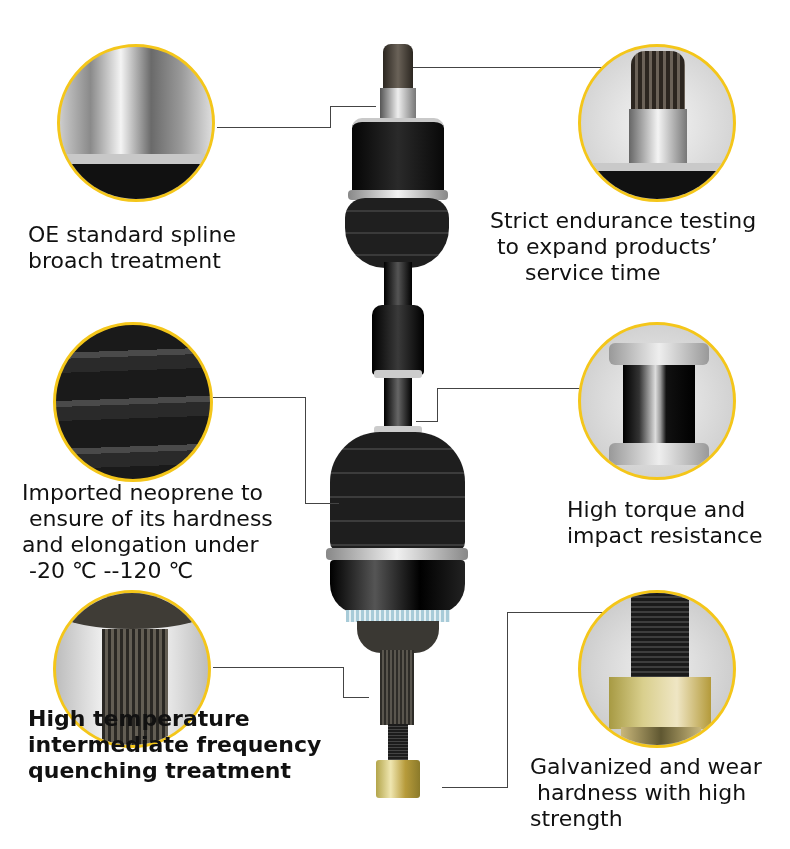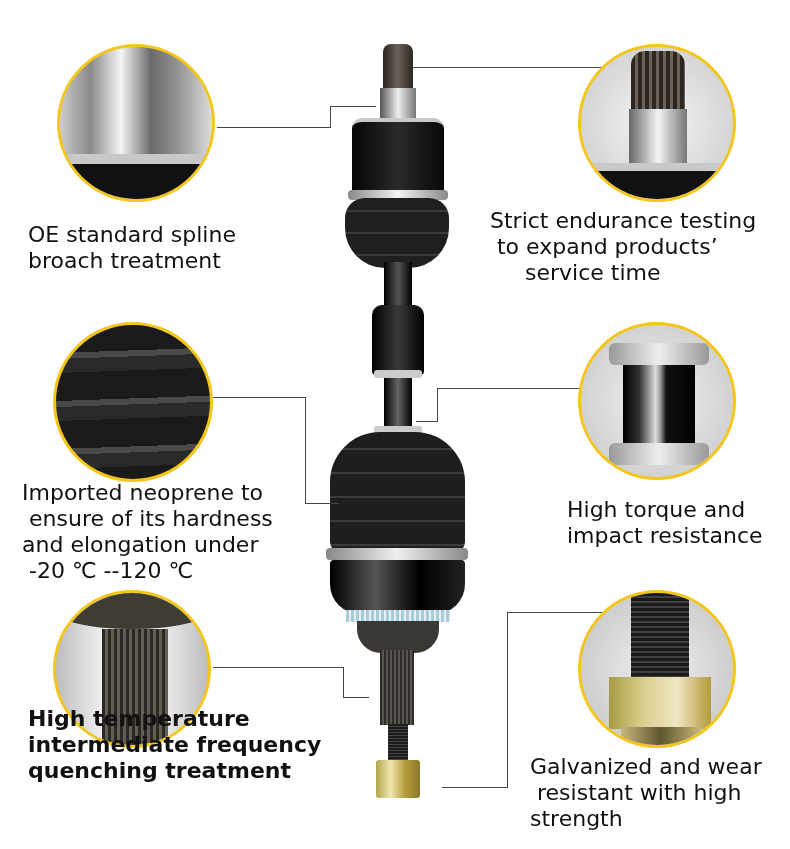--- a/index.html
+++ b/index.html
@@ -99,14 +99,14 @@
 <div class="caption" style="left:22px;top:480px;">Imported neoprene to
  ensure of its hardness
 and elongation under
  -20 ℃ --120 ℃</div>
 <div class="caption" style="left:555px;top:497px;margin-left:12px;">High torque and
 impact resistance</div>
 <div class="caption" style="left:28px;top:706px;font-weight:bold;">High temperature
 intermediate frequency
 quenching treatment</div>
 <div class="caption" style="left:530px;top:754px;">Galvanized and wear
- resistant with high
+ hardness with high
 strength</div>
 
 </body></html>

